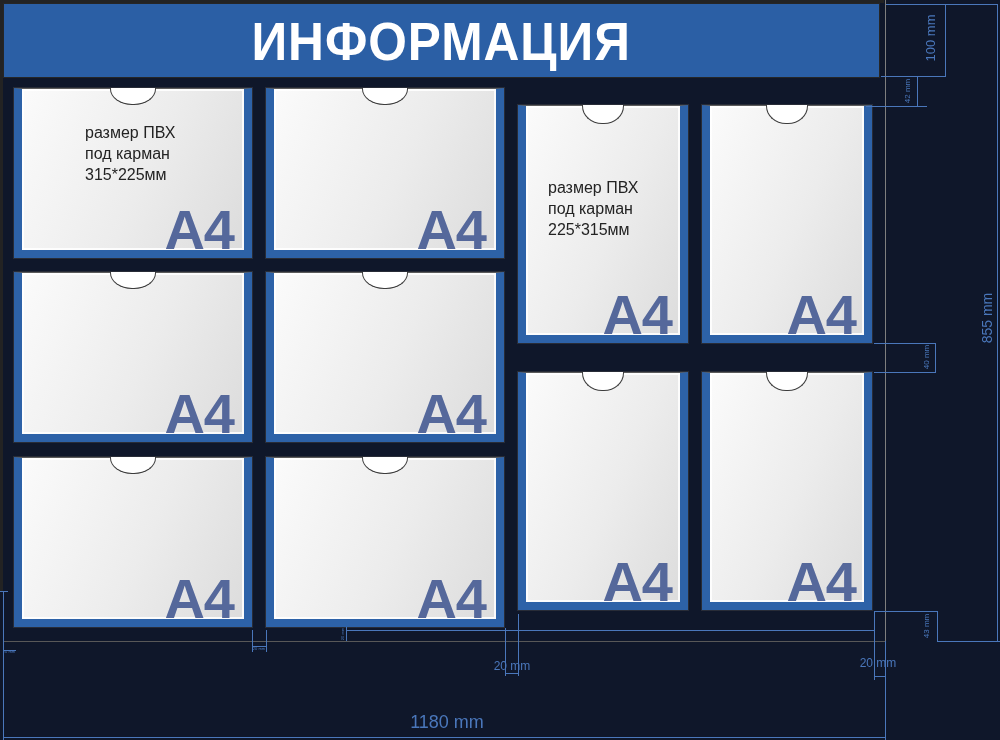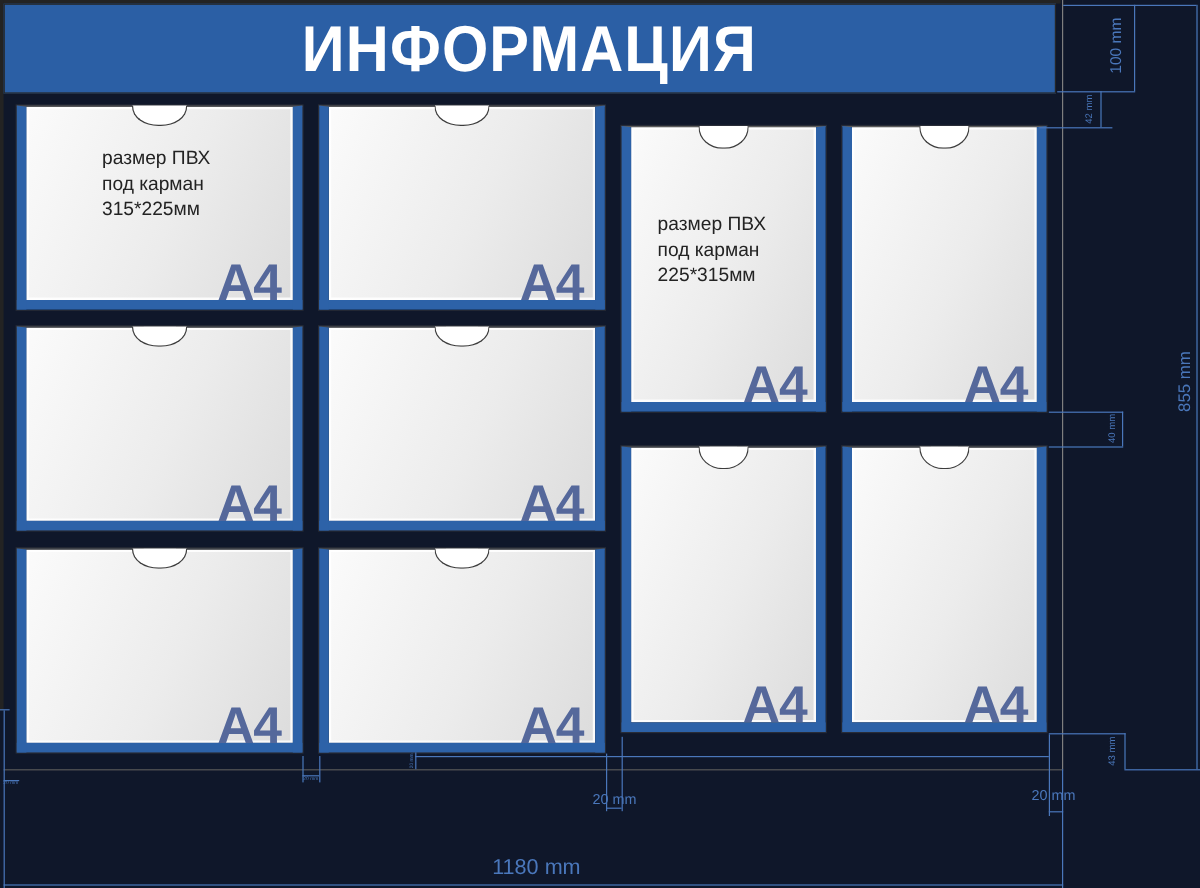--- a/index.html
+++ b/index.html
@@ -32,21 +32,21 @@
   }
   .notch{
     position:absolute;top:-1px;left:50%;transform:translateX(-50%);
     width:44px;height:16px;background:#ffffff;
     border:1px solid #3c3c3c;border-top:none;
     border-radius:0 0 22px 22px / 0 0 16px 16px;z-index:2;
   }
   .pocket.portrait .notch{width:40px;height:18px;border-radius:0 0 20px 20px / 0 0 18px 18px;}
   .a4{
     position:absolute;right:10px;bottom:-8px;line-height:1;
-    font-weight:bold;font-size:43px;letter-spacing:-1px;
+    font-weight:bold;font-size:56px;letter-spacing:-1px;
     color:var(--a4_label,#55689b);
   }
   .pocket.portrait .a4{right:8px;}
   .note{
     position:absolute;font-size:16px;line-height:1.3;color:#232323;
     white-space:pre-line;text-align:left;
   }
   .note.ls{left:63px;top:34px;}
   .note.pt{left:22px;top:72px;}
   

